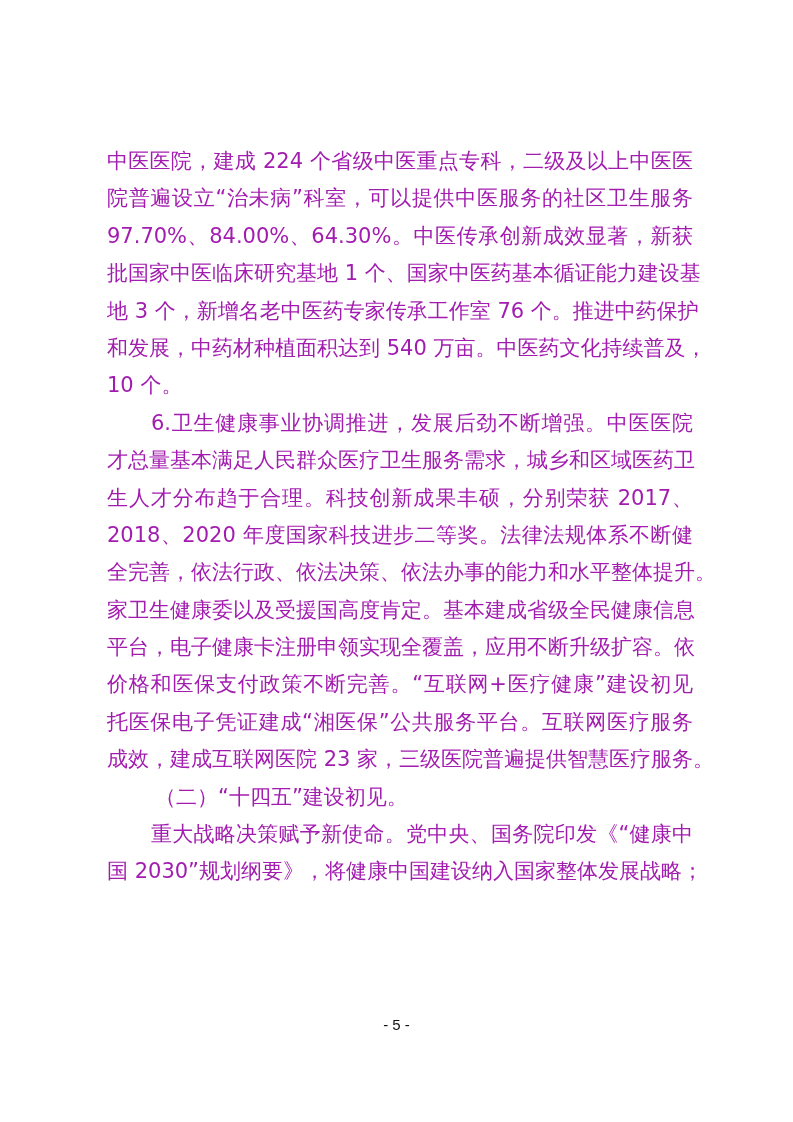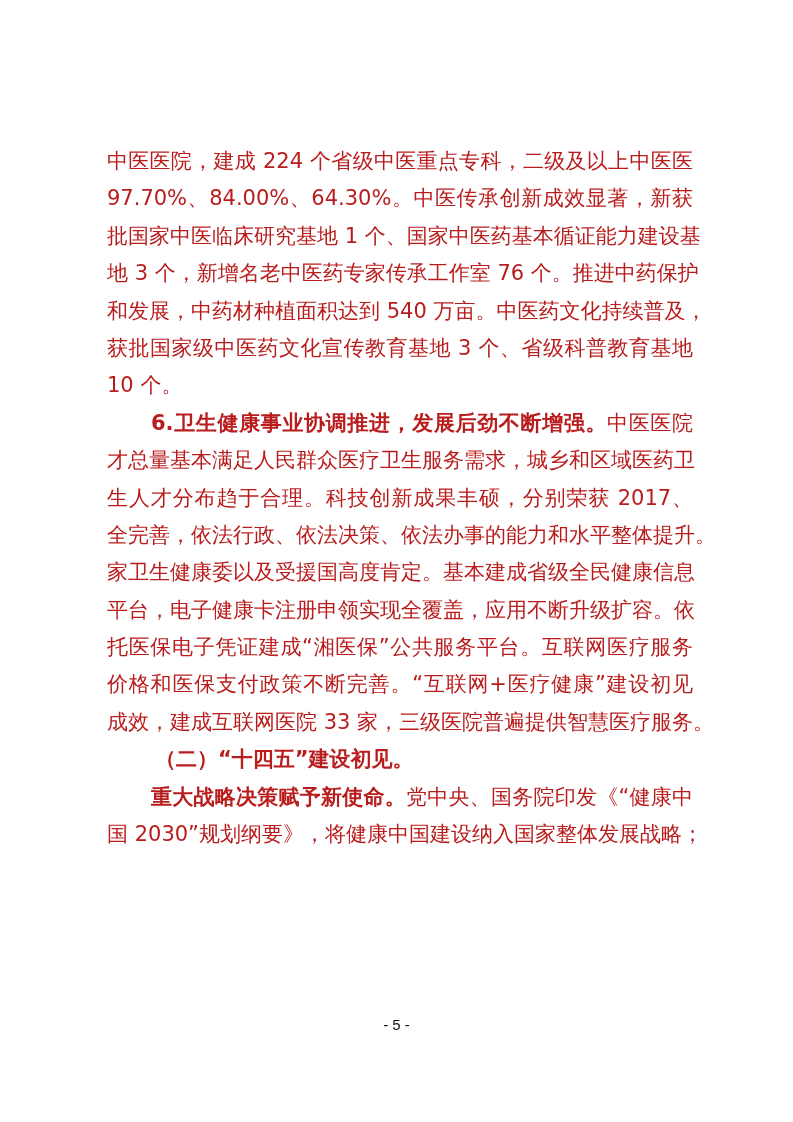--- a/index.html
+++ b/index.html
@@ -1,60 +1,61 @@
 <!DOCTYPE html>
 <html><head>
   <meta charset="utf-8">
   <style>
     html, body { margin: 0; padding: 0; background: #ffffff; }
     body { width: 793px; height: 1122px; position: relative; overflow: hidden; }
     .page {
       position: absolute; left: 107px; top: 143px; width: 586px;
       font-family: "DejaVu Sans", "Liberation Sans", sans-serif;
-      font-size: 21px; color: #b91c1c;
+      font-size: 21px; color: #a21caf;
     }
     .line {
       height: 37.4px; line-height: 37.4px; white-space: nowrap;
       text-align: justify; text-align-last: justify;
       letter-spacing: 0px;
     }
     .line.last { text-align-last: left; }
     .indent { padding-left: 44px; }
     .heading-indent { padding-left: 48px; }
-    .bold { font-weight: bold; }
+    .bold { font-weight: normal; }
     .pagenum {
       position: absolute; top: 1016px; left: 0; width: 793px; text-align: center;
       font-family: "Liberation Sans", sans-serif; font-size: 15px; color: #111;
     }
   </style>
 </head>
 <body>
 
 <div class="page">
 
   <div>
     <div class="line">中医医院，建成 224 个省级中医重点专科，二级及以上中医医</div>
+    <div class="line">院普遍设立“治未病”科室，可以提供中医服务的社区卫生服务</div>
     <div class="line">97.70%、84.00%、64.30%。中医传承创新成效显著，新获</div>
     <div class="line">批国家中医临床研究基地 1 个、国家中医药基本循证能力建设基</div>
     <div class="line">地 3 个，新增名老中医药专家传承工作室 76 个。推进中药保护</div>
     <div class="line">和发展，中药材种植面积达到 540 万亩。中医药文化持续普及，</div>
-    <div class="line">获批国家级中医药文化宣传教育基地 3 个、省级科普教育基地</div>
     <div class="line last">10 个。</div>
   </div>
 
   <div>
     <div class="line indent"><span class="bold">6.卫生健康事业协调推进，发展后劲不断增强。</span><span>中医医院</span></div>
     <div class="line">才总量基本满足人民群众医疗卫生服务需求，城乡和区域医药卫</div>
     <div class="line">生人才分布趋于合理。科技创新成果丰硕，分别荣获 2017、</div>
+    <div class="line">2018、2020 年度国家科技进步二等奖。法律法规体系不断健</div>
     <div class="line">全完善，依法行政、依法决策、依法办事的能力和水平整体提升。</div>
     <div class="line">家卫生健康委以及受援国高度肯定。基本建成省级全民健康信息</div>
     <div class="line">平台，电子健康卡注册申领实现全覆盖，应用不断升级扩容。依</div>
+    <div class="line">价格和医保支付政策不断完善。“互联网+医疗健康”建设初见</div>
     <div class="line">托医保电子凭证建成“湘医保”公共服务平台。互联网医疗服务</div>
-    <div class="line">价格和医保支付政策不断完善。“互联网+医疗健康”建设初见</div>
-    <div class="line">成效，建成互联网医院 33 家，三级医院普遍提供智慧医疗服务。</div>
+    <div class="line">成效，建成互联网医院 23 家，三级医院普遍提供智慧医疗服务。</div>
   </div>
 
   <div class="line last heading-indent bold">（二）“十四五”建设初见。</div>
 
   <div>
     <div class="line indent"><span class="bold">重大战略决策赋予新使命。</span><span>党中央、国务院印发《“健康中</span></div>
     <div class="line">国 2030”规划纲要》，将健康中国建设纳入国家整体发展战略；</div>
   </div>
 </div>
 

